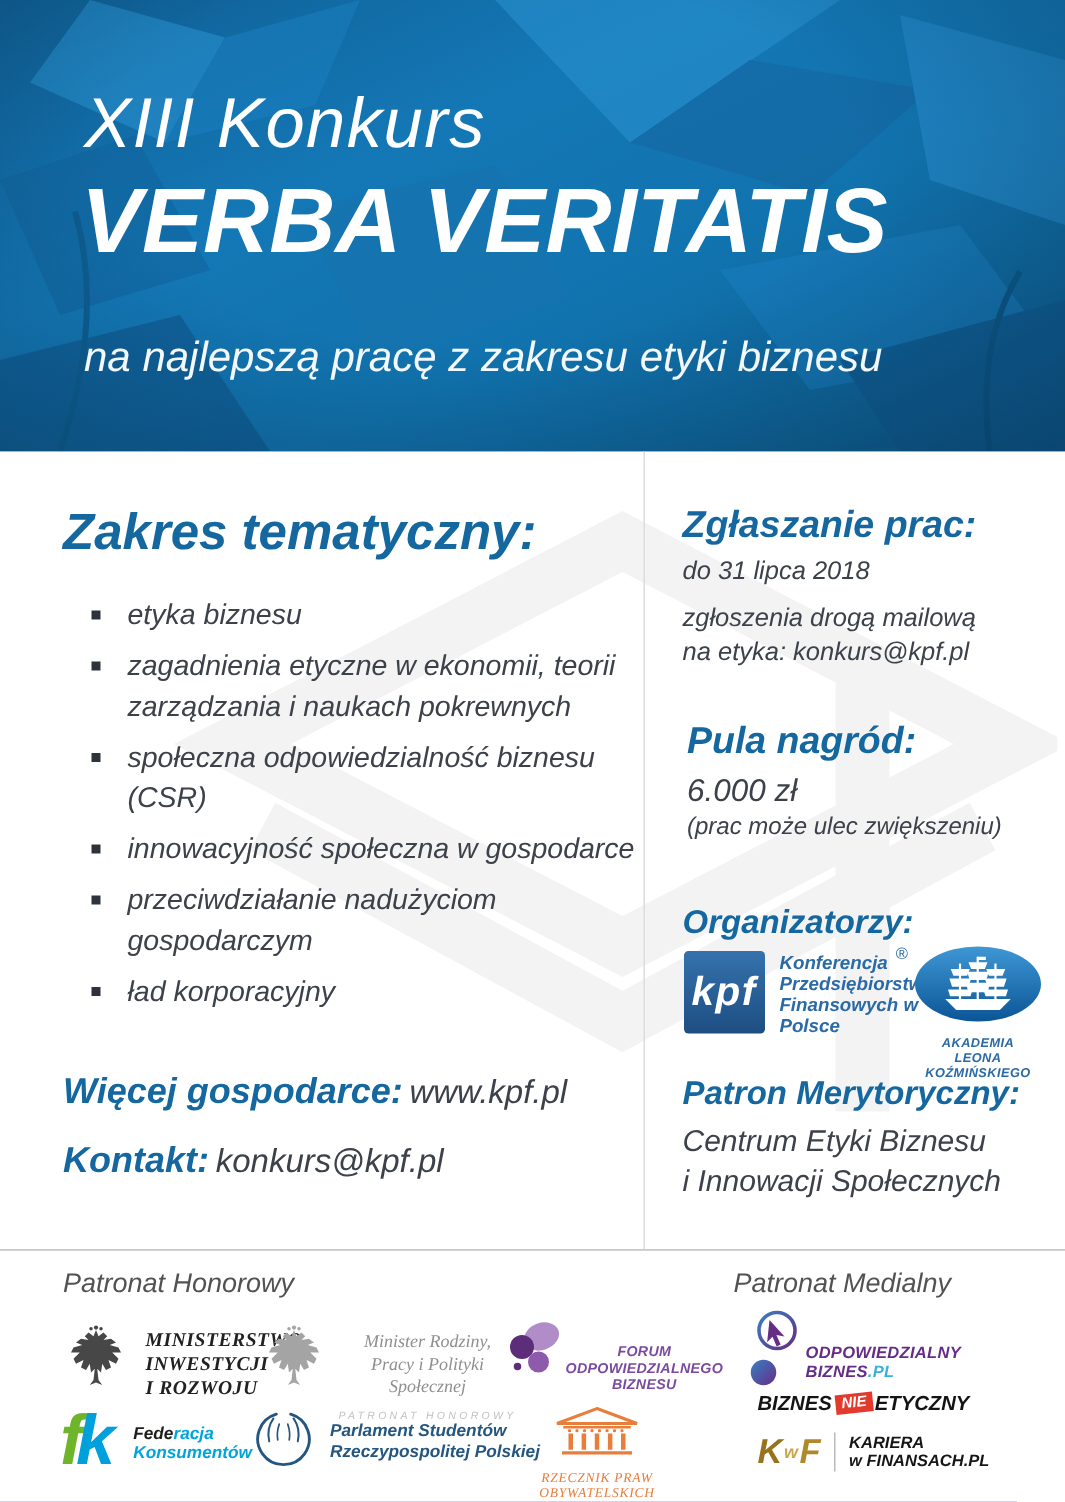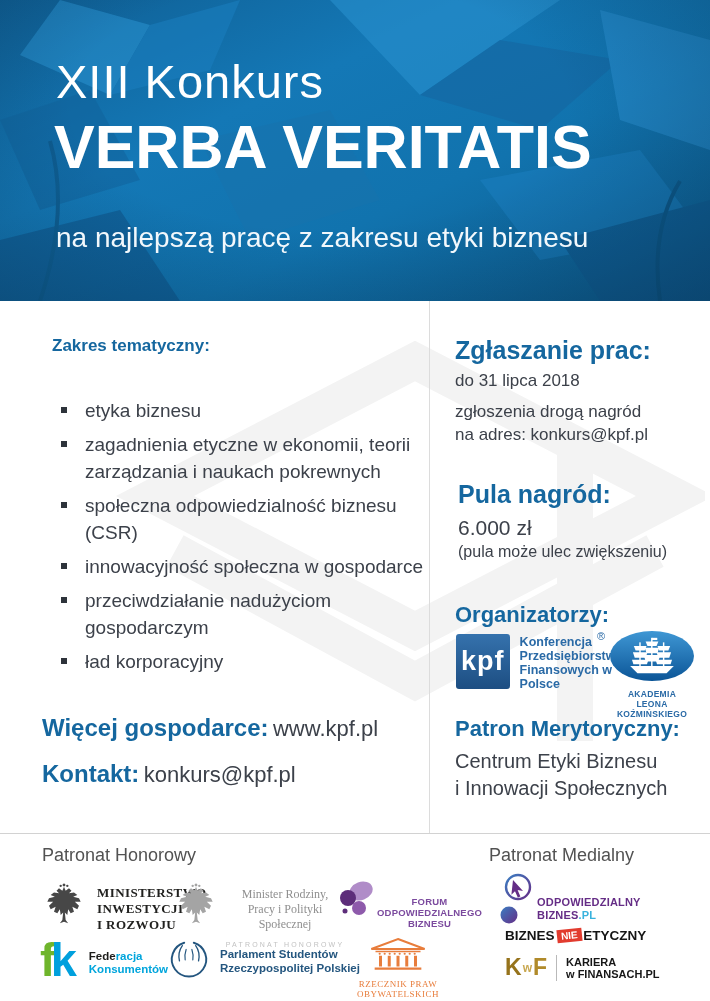--- a/index.html
+++ b/index.html
@@ -1,37 +1,37 @@
 <!DOCTYPE html>
 <html><head>
 <meta charset="utf-8">
 <style>
   html,body{margin:0;padding:0;background:#e8e8e8;}
   .poster{position:relative;width:710px;height:1001px;background:#8b5cf6;overflow:hidden;
-          font-family:"Liberation Sans", sans-serif;margin:0 auto;}
+          font-family:"Liberation Sans", sans-serif;margin:0 auto;font-style:italic;}
   .abs{position:absolute;}
 
   
   .header{position:absolute;left:0;top:0;width:710px;height:301px;
           background:linear-gradient(155deg,#0f5e93 0%,#1478b6 35%,#1173ae 62%,#0c5787 100%);overflow:hidden;}
   .header svg.books{position:absolute;left:0;top:0;}
   .header::after{content:"";position:absolute;inset:0;
           background:radial-gradient(ellipse at 45% 35%, rgba(0,0,0,0) 45%, rgba(7,48,78,.42) 100%);}
   .kicker{left:56px;top:54px;font-size:47px;font-weight:400;color:#fff;z-index:3;letter-spacing:1px;}
   .title{left:54px;top:112px;font-size:61px;font-weight:700;color:#fff;z-index:3;letter-spacing:0px;}
   .subtitle{left:56px;top:222px;font-size:28px;font-weight:400;color:#f2f8fc;z-index:3;}
 
   
   .main{position:absolute;left:0;top:301px;width:710px;height:532px;background:#fff;overflow:hidden;}
   .watermark{position:absolute;left:105px;top:20px;}
   .vdivider{position:absolute;left:429px;top:0;width:1px;height:532px;background:#dcdcdc;}
   .hdivider{position:absolute;left:0;top:833px;width:710px;height:1px;background:#d2d2d2;}
 
   .h-blue{color:#15679f;font-weight:700;}
-  .topics-heading{left:52px;top:35px;font-size:17px;}
+  .topics-heading{left:42px;top:35px;font-size:34px;}
   .topics{left:42px;top:80px;width:395px;margin:16px;padding:0;list-style:none;}
   .topics li{position:relative;padding-left:27px;font-size:19px;color:#3c414a;line-height:27px;margin-bottom:7px;}
   .topics li.narrow{max-width:310px;}
   .blt{position:absolute;left:3px;top:10px;width:6px;height:6px;background:#2e333b;}
 
   .inline-label{font-size:24px;}
   .inline-value{font-size:22px;color:#3c414a;font-weight:400;}
   .moreinfo{left:42px;top:413px;}
   .contactrow{left:42px;top:459px;}
 
@@ -216,25 +216,25 @@
       <span class="h-blue inline-label">Więcej gospodarce:</span>
       <span class="inline-value">www.kpf.pl</span>
     </div>
     <div class="abs contactrow">
       <span class="h-blue inline-label">Kontakt:</span>
       <span class="inline-value">konkurs@kpf.pl</span>
     </div>
 
     <div class="abs h-blue sub-heading">Zgłaszanie prac:</div>
     <div class="abs deadline">do 31 lipca 2018</div>
-    <div class="abs sub-note">zgłoszenia drogą nagród na adres: konkurs@kpf.pl</div>
+    <div class="abs sub-note">zgłoszenia drogą mailową na etyka: konkurs@kpf.pl</div>
 
     <div class="abs h-blue prize-heading">Pula nagród:</div>
     <div class="abs prize-amount">6.000 zł</div>
-    <div class="abs prize-note">(pula może ulec zwiększeniu)</div>
+    <div class="abs prize-note">(prac może ulec zwiększeniu)</div>
 
     <div class="abs h-blue org-heading">Organizatorzy:</div>
 
     <div class="abs kpf-logo">
       <div class="kpf-sq">kpf</div>
       <div class="kpf-name">Konferencja Przedsiębiorstw Finansowych w Polsce</div>
       <div class="kpf-reg">®</div>
     </div>
 
     <div class="abs alk-logo">

